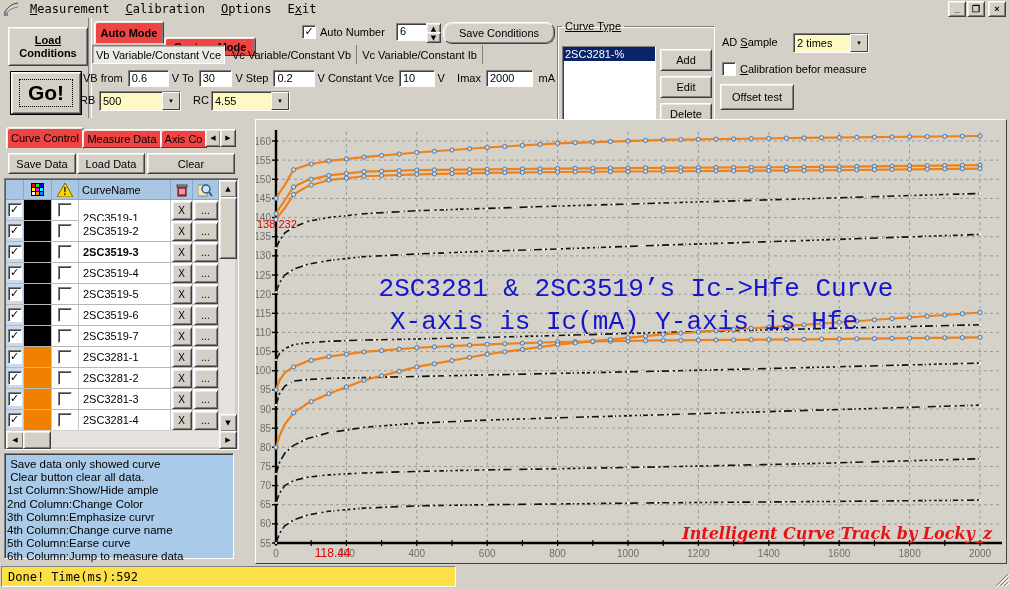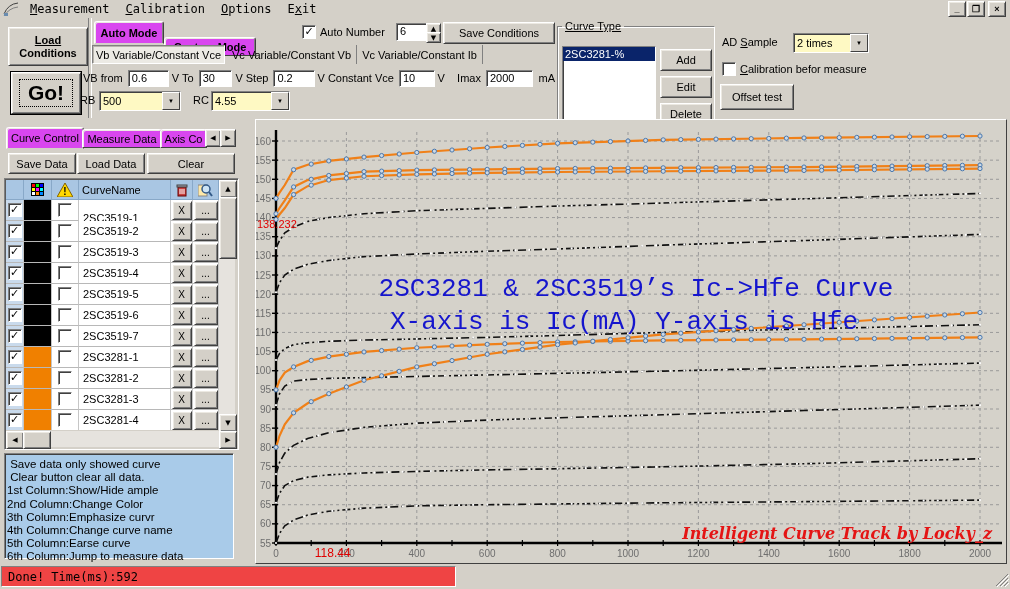--- a/index.html
+++ b/index.html
@@ -14,21 +14,21 @@
          font-family:"Liberation Sans",sans-serif;}
   .btn{display:flex;align-items:center;justify-content:center;text-align:center;
        background:#d4d0c8;border:1px solid;border-color:#fff #404040 #404040 #fff;
        box-shadow:inset 1px 1px 0 #ece9e2, inset -1px -1px 0 #808080;user-select:none;}
   .menubar{position:absolute;left:0;top:0;width:1010px;height:18px;background:#d4d0c8;
            display:flex;align-items:center;font-family:"DejaVu Sans Mono",monospace;font-size:12px;}
   .menu-item{padding:1px 8px 2px 8px;}
   .win-btn{width:16px;height:14px;font-size:9px;font-weight:bold;line-height:12px;
            font-family:"Liberation Sans",sans-serif;}
   .tab{position:absolute;display:flex;align-items:center;justify-content:center;
-       background:#d946ef;border:1px solid;border-color:#fff #404040 #d4d0c8 #fff;
+       background:#ef4444;border:1px solid;border-color:#fff #404040 #d4d0c8 #fff;
        border-top-left-radius:3px;border-top-right-radius:3px;
        box-shadow:inset 1px 1px 0 #ece9e2, inset -1px 0 0 #808080;}
   .tab.inactive{border-bottom-color:#404040;height:17px !important;margin-top:2px;}
   .toggle-on{background:#eceae4;border:1px solid;border-color:#808080 #fff #fff #808080;
              box-shadow:inset 1px 1px 0 #b8b4ac;}
   .flat-tab{display:flex;align-items:center;justify-content:center;border-right:1px solid #808080;}
   .cb{width:12px;height:12px;background:#fff;border:1px solid;border-color:#808080 #fff #fff #808080;
       box-shadow:inset 1px 1px 0 #404040;display:inline-flex;align-items:center;justify-content:center;
       font-size:11px;line-height:10px;font-family:"DejaVu Sans",sans-serif;}
   .combo{display:flex;background:#fef9c3;border:1px solid;border-color:#808080 #fff #fff #808080;
@@ -41,21 +41,21 @@
   fieldset{border:1px solid;border-color:#808080 #fff #fff #808080;box-shadow:1px 1px 0 #fff inset;
            margin:0;padding:0;text-decoration:underline;}
   legend{font-size:11px;padding:0 3px;margin-left:4px;}
   .grid-hdr{background:#a9c6e3;display:flex;align-items:center;border-right:1px solid #88a8c8;
             border-bottom:1px solid #88a8c8;}
   .grid-cell{background:#fff;display:flex;align-items:center;border-right:1px solid #c6c6c6;
              border-bottom:1px solid #b8b8b8;}
   .scroll-track{background:#e6e3de;}
   .info-box{background:#a9cbe9;border:1px solid;border-color:#808080 #fff #fff #808080;
             box-shadow:inset 1px 1px 0 #404040;padding:4px 2px 0 2px;line-height:13.2px;font-size:11.5px;}
-  .status-panel{position:absolute;top:2px;bottom:2px;background:#ef4444;border:1px solid;
+  .status-panel{position:absolute;top:2px;bottom:2px;background:#fde047;border:1px solid;
                 border-color:#808080 #fff #fff #808080;display:flex;align-items:center;
                 font-family:"DejaVu Sans Mono",monospace;font-size:12px;padding:0 6px;}
   u{text-decoration:underline;}
 </style>
 </head>
 <body>
 
 <div id="app">
 
   <div class="menubar">
@@ -98,21 +98,21 @@
         <div class="tab abs" style="left: 94px; top: 3px; width: 68px; height: 21px; font-weight: bold;">Auto Mode</div>
         <div class="tab abs inactive" style="left: 164px; top: 3px; width: 90px; height: 21px; font-weight: bold; margin-top: 16px;">Custom Mode</div>
       </div>
 
     <span class="cb abs" style="left:302px;top:7px;">✓</span>
     <span class="abs" style="left:320px;top:8px;">Auto Number</span>
     <span class="field abs" style="left:396px;top:5px;width:24px;height:14px;">6</span>
     <span class="btn arrow-btn abs" style="left:426px;top:5px;width:13px;height:9px;">▲</span>
     <span class="btn arrow-btn abs" style="left:426px;top:14px;width:13px;height:9px;">▼</span>
 
-    <div class="btn abs" style="left:443px;top:4px;width:110px;height:20px;">Save Conditions</div>
+    <div class="btn abs" style="left:443px;top:4px;width:110px;height:20px;border-radius:9px;">Save Conditions</div>
 
     <div id="variable-tabs">
         <div class="abs toggle-on" style="left: 92px; top: 27px; width: 133px; height: 19px; display: flex; align-items: center; justify-content: center; box-sizing: border-box;">Vb Variable/Constant Vce</div>
         <div class="abs flat-tab" style="left: 227px; top: 27px; width: 130px; height: 19px; display: flex; align-items: center; justify-content: center; box-sizing: border-box;">Vc Variable/Constant Vb</div>
         <div class="abs flat-tab" style="left: 357px; top: 27px; width: 126px; height: 19px; display: flex; align-items: center; justify-content: center; box-sizing: border-box;">Vc Variable/Constant Ib</div>
       </div>
 
     <div id="param-row" class="abs" style="left:80px;top:50px;width:475px;height:20px;display:flex;align-items:center;">
         <span style="margin: 0px 5px 0px 3px; white-space: pre;">VB from</span>
         <span class="field" style="width: 36px; height: 13px; display: inline-block;">0.6</span>
@@ -244,21 +244,21 @@
             </div>
           </div>
           <div style="display: flex; height: 21px;">
             <div class="grid-cell" style="width: 18px; height: 21px; box-sizing: border-box; flex: 0 0 auto; justify-content: center; background: rgb(201, 218, 236);">
               <span class="cb">✓</span>
             </div>
             <div class="grid-cell" style="width: 28px; height: 21px; box-sizing: border-box; flex: 0 0 auto; justify-content: center; background: rgb(0, 0, 0);"></div>
             <div class="grid-cell" style="width: 27px; height: 21px; box-sizing: border-box; flex: 0 0 auto; justify-content: center;">
               <span class="cb"></span>
             </div>
-            <div class="grid-cell" style="width: 92px; height: 21px; box-sizing: border-box; flex: 0 0 auto; justify-content: flex-start; padding-left: 4px;">2SC3519-3</div>
+            <div class="grid-cell" style="width: 92px; height: 21px; box-sizing: border-box; flex: 0 0 auto; justify-content: flex-start; padding-left: 4px; font-weight: bold;">2SC3519-3</div>
             <div class="grid-cell" style="width: 22px; height: 21px; box-sizing: border-box; flex: 0 0 auto; justify-content: center;">
               <span class="btn" style="width:18px;height:17px;font-size:10px;">X</span>
             </div>
             <div class="grid-cell" style="width: 26px; height: 21px; box-sizing: border-box; flex: 0 0 auto; justify-content: center;">
               <span class="btn" style="width:22px;height:17px;font-size:10px;">...</span>
             </div>
           </div>
           <div style="display: flex; height: 21px;">
             <div class="grid-cell" style="width: 18px; height: 21px; box-sizing: border-box; flex: 0 0 auto; justify-content: center; background: rgb(201, 218, 236);">
               <span class="cb">✓</span>

